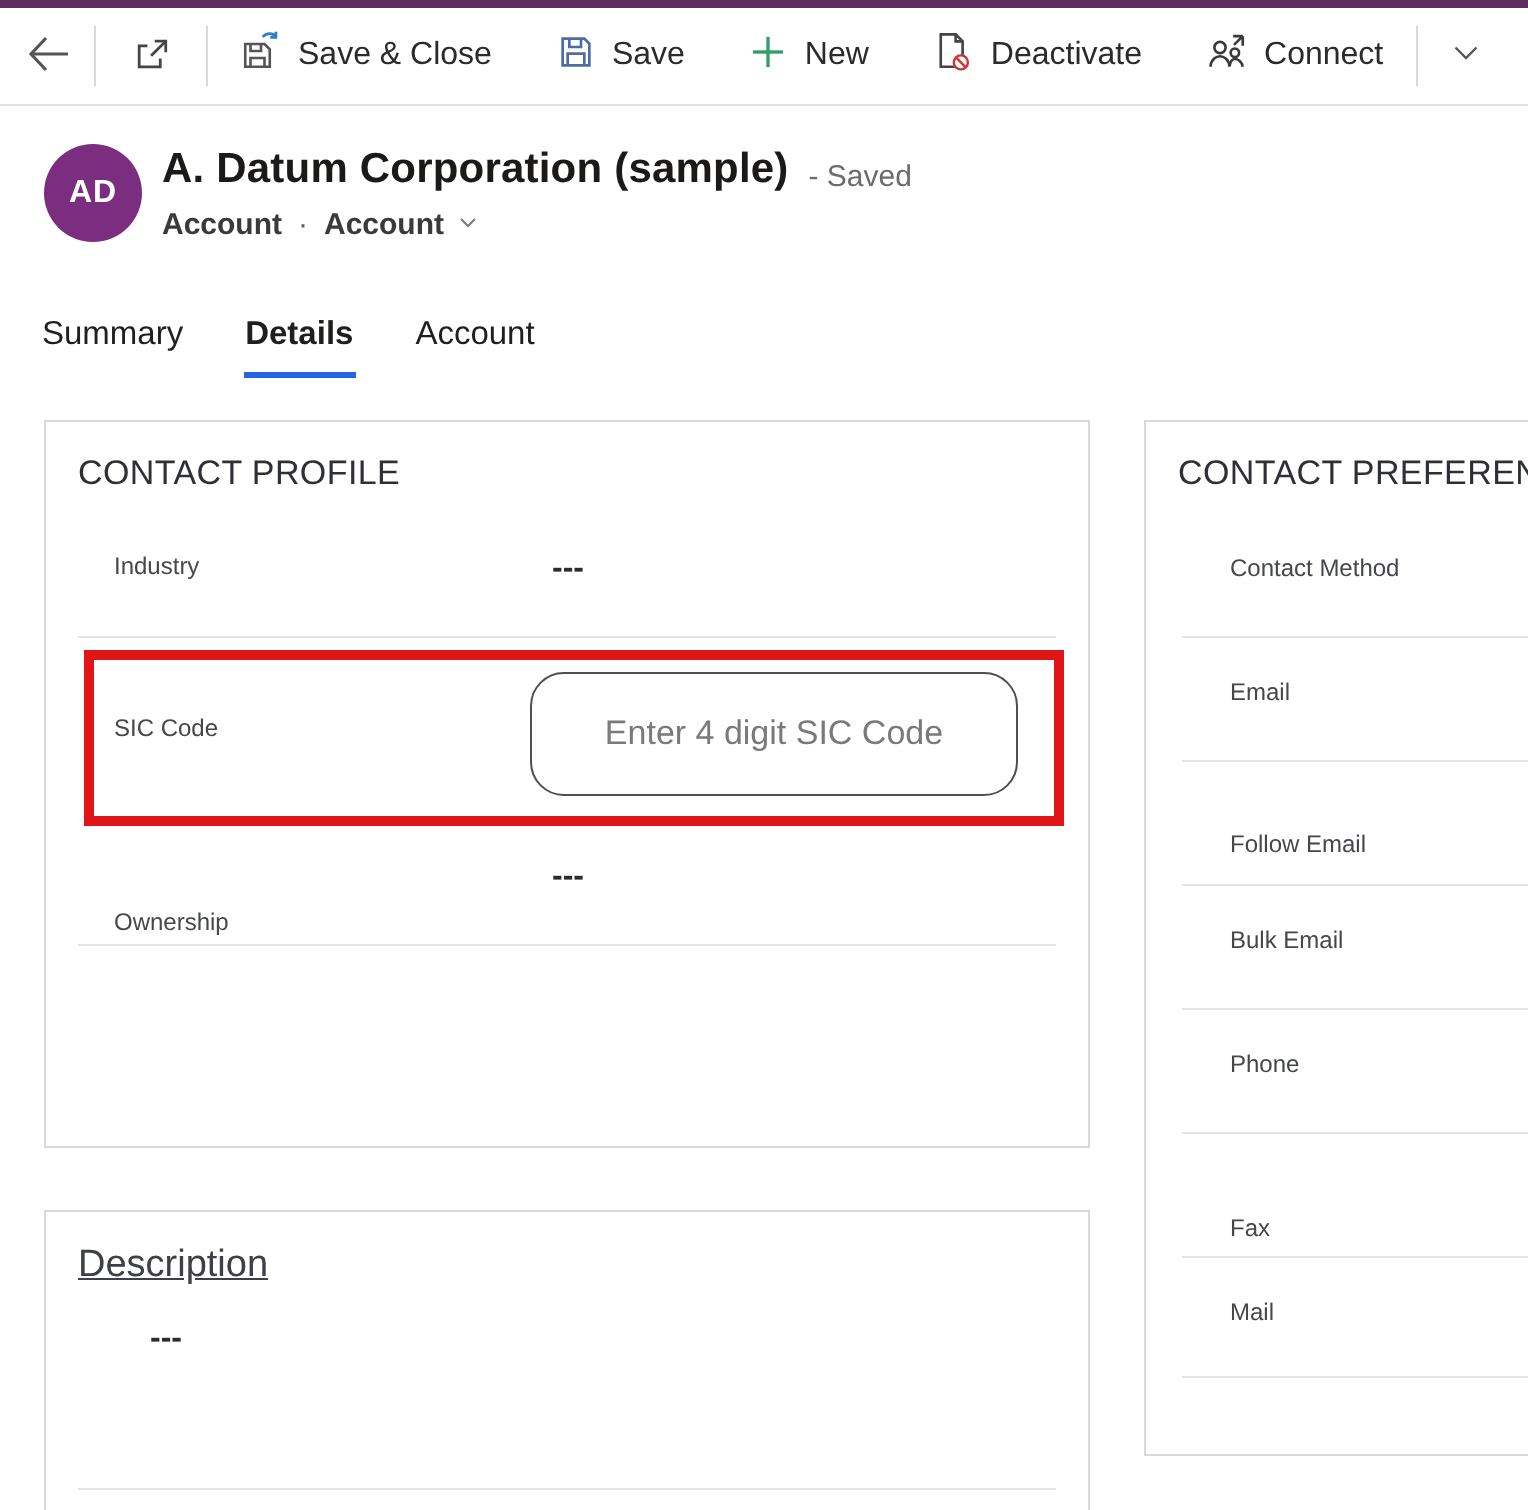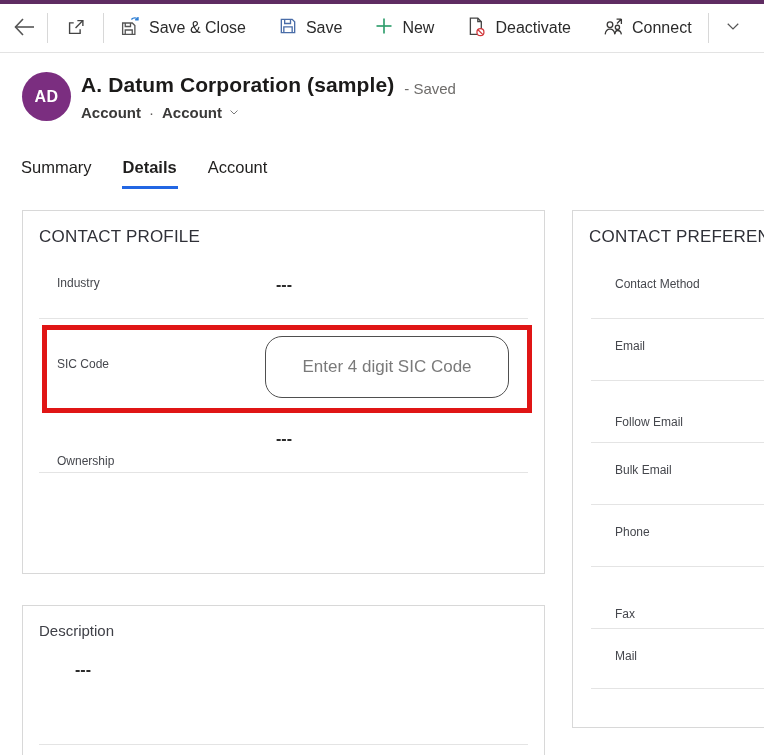--- a/index.html
+++ b/index.html
@@ -199,21 +199,21 @@
     <input class="sic-input" type="text" placeholder="Enter 4 digit SIC Code" style="">
 
     <div class="field-label" style="top:208px;margin-top:35px;">Ownership</div>
     <div class="field-value" style="top:219px;">---</div>
     <div class="row-divider" style="top:261px;"></div>
   </div>
 
   <div class="annotation-box"></div>
 
   <div class="card card2">
-    <div class="card-heading" style="font-size:15px; color:#3f4047; letter-spacing:0;">Description</div>
+    <div class="card-heading" style="font-size:19px; color:#3f4047; letter-spacing:0;text-decoration:underline;">Description</div>
     <div class="desc-value">---</div>
     <div class="row-divider" style="top:138px;"></div>
   </div>
 
   <div class="card card3">
     <div class="card-heading">CONTACT PREFERENCES</div>
 
     <div class="field-label" style="top:66px;">Contact Method</div>
     <div class="row-divider" style="top:107px;"></div>
 

